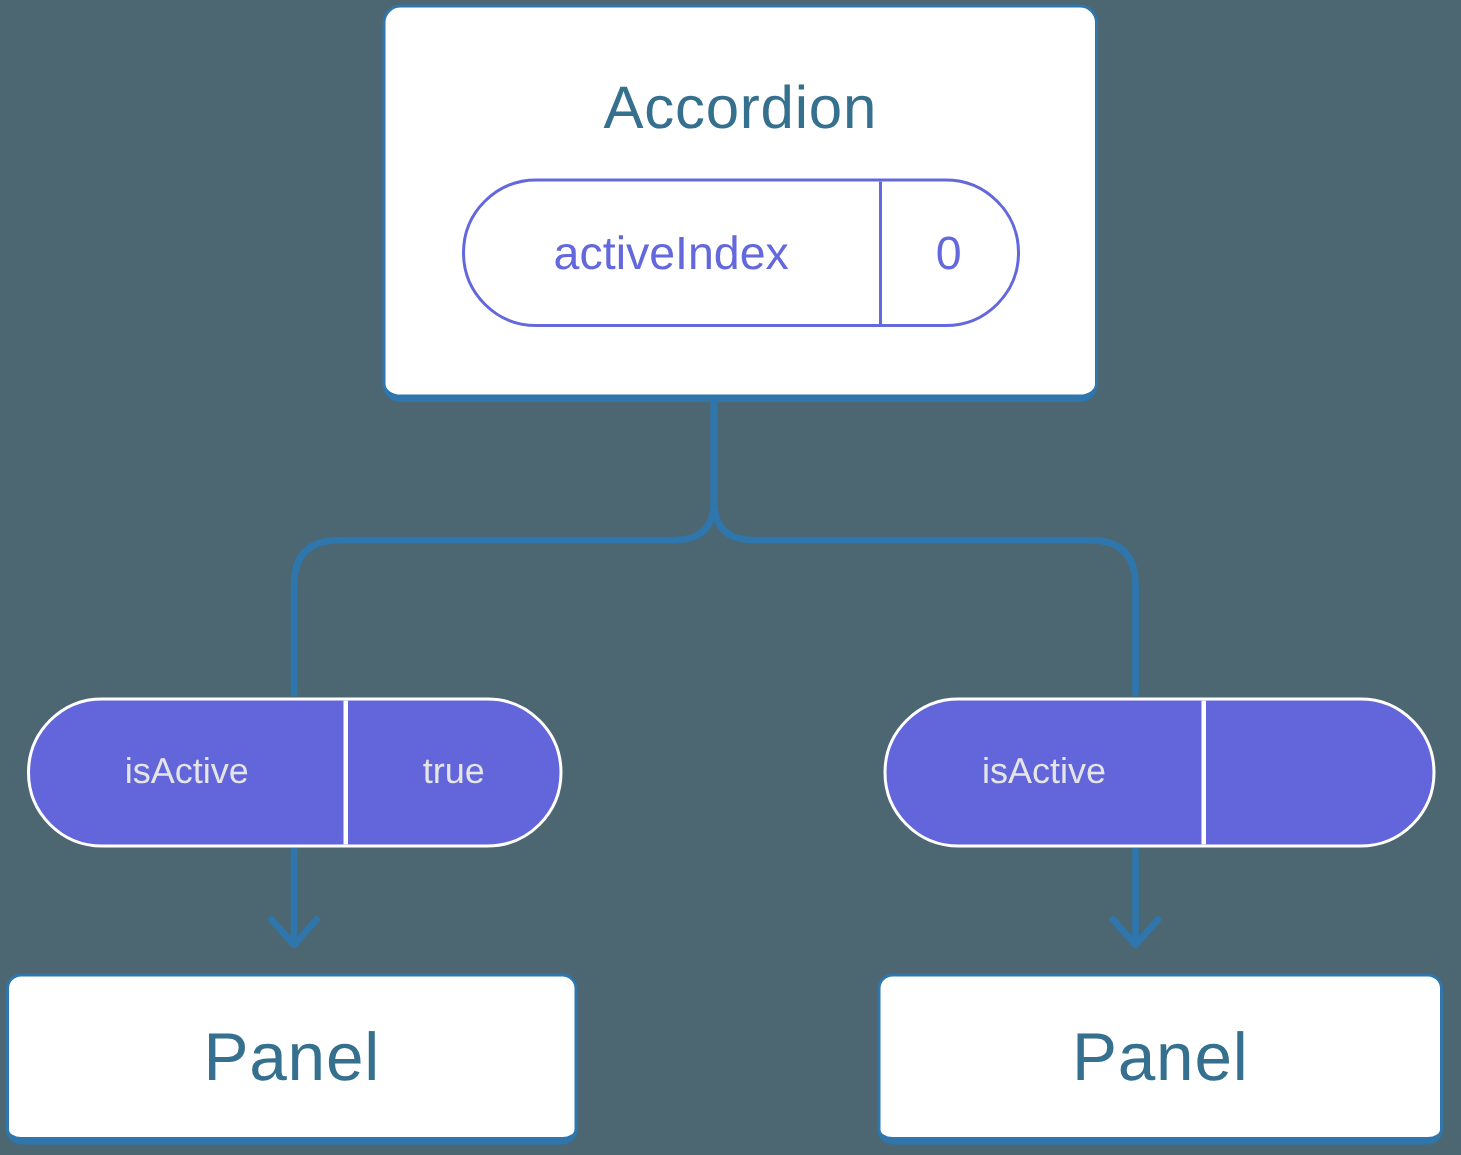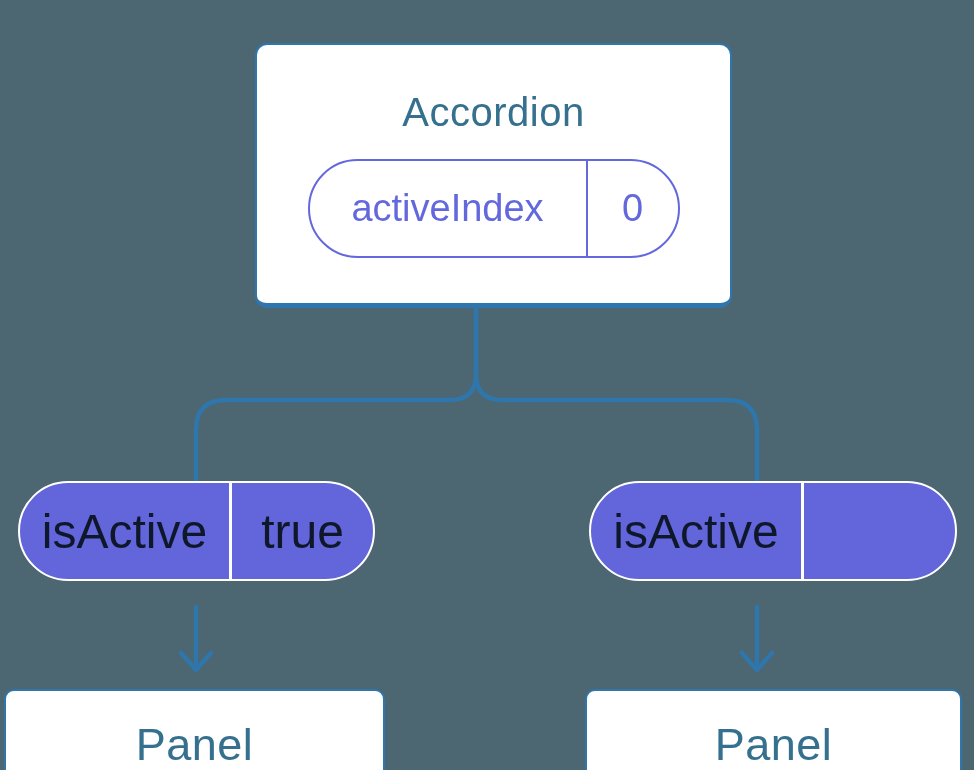--- a/index.html
+++ b/index.html
@@ -10,21 +10,21 @@
     --purple-border:#6468dd;
     --card-white:#ffffff;
   }
   *{margin:0;padding:0;box-sizing:border-box;}
   html,body{width:974px;height:770px;overflow:hidden;}
   body{
     background:var(--bg);
     font-family:"Liberation Sans","DejaVu Sans",sans-serif;
     position:relative;
   }
-  .stage{position:absolute;inset:0;width:974px;height:603px;margin-top:40px;}
+  .stage{position:absolute;inset:0;width:974px;height:603px;}
   svg.connector{position:absolute;left:0;top:0;z-index:1;}
   svg.connector path{fill:none;stroke:var(--line-blue);stroke-width:4.5;stroke-linecap:round;stroke-linejoin:round;}
 
   
   .root-card{
     position:absolute;left:255px;top:3px;width:477px;height:265px;
     background:var(--card-white);
     border:2px solid var(--line-blue);
     border-bottom-width:5px;
     border-radius:12px;
@@ -38,34 +38,34 @@
     letter-spacing:0.5px;
   }
   .state-pill{
     margin-top:24px;
     width:372px;height:99px;
     border:2px solid var(--purple-border);
     border-radius:50px;
     display:flex;align-items:stretch;
     background:var(--card-white);
     color:var(--purple-border);
-    font-size:38px;
+    font-size:31px;
   }
   .state-pill .name{flex:1;display:flex;align-items:center;justify-content:center;}
   .state-pill .divider{width:2px;background:var(--purple-border);}
   .state-pill .value{width:90px;display:flex;align-items:center;justify-content:center;}
 
   
   .prop-pill{
-    position:absolute;top:441px;height:100px;
+    position:absolute;top:465px;height:100px;
     background:var(--purple);
     border:2.5px solid #ffffff;
     border-radius:52px;
     display:flex;align-items:stretch;
-    color:#0f172a;font-size:48px;
+    color:#e5e5e5;font-size:24px;
     z-index:2;
   }
   .prop-pill.left{left:18px;width:357px;}
   .prop-pill.right{left:589px;width:368px;}
   .prop-pill .name{display:flex;align-items:center;justify-content:center;}
   .prop-pill.left .name{width:209px;}
   .prop-pill.right .name{width:210px;}
   .prop-pill .divider{width:3px;background:#ffffff;}
   .prop-pill .value{flex:1;display:flex;align-items:center;justify-content:center;}
 

